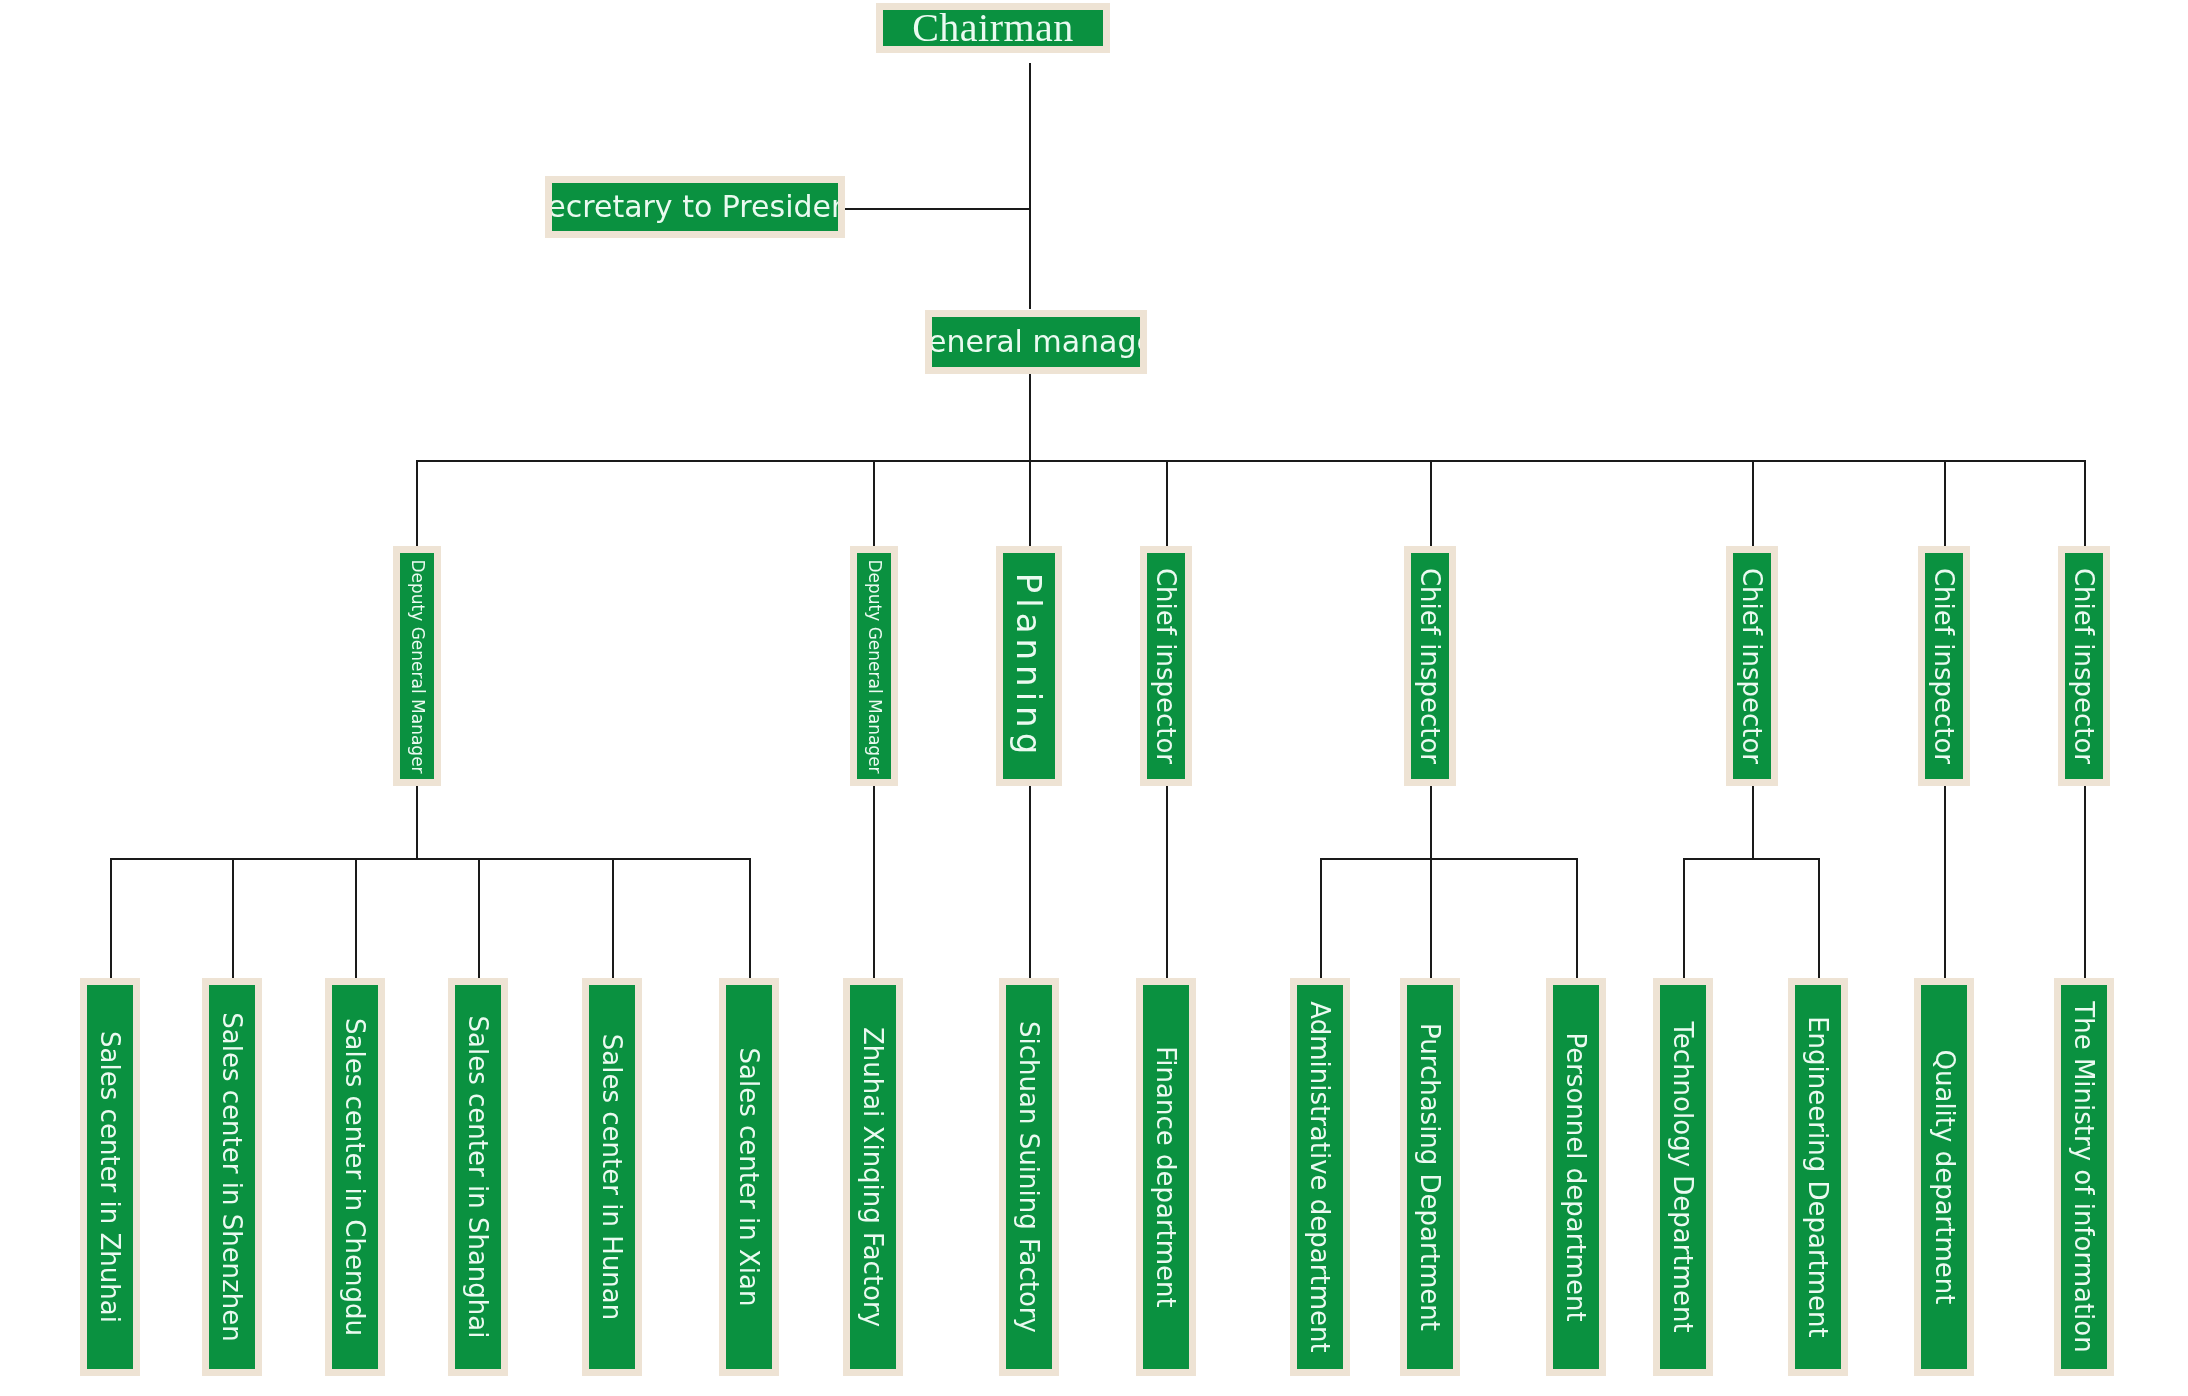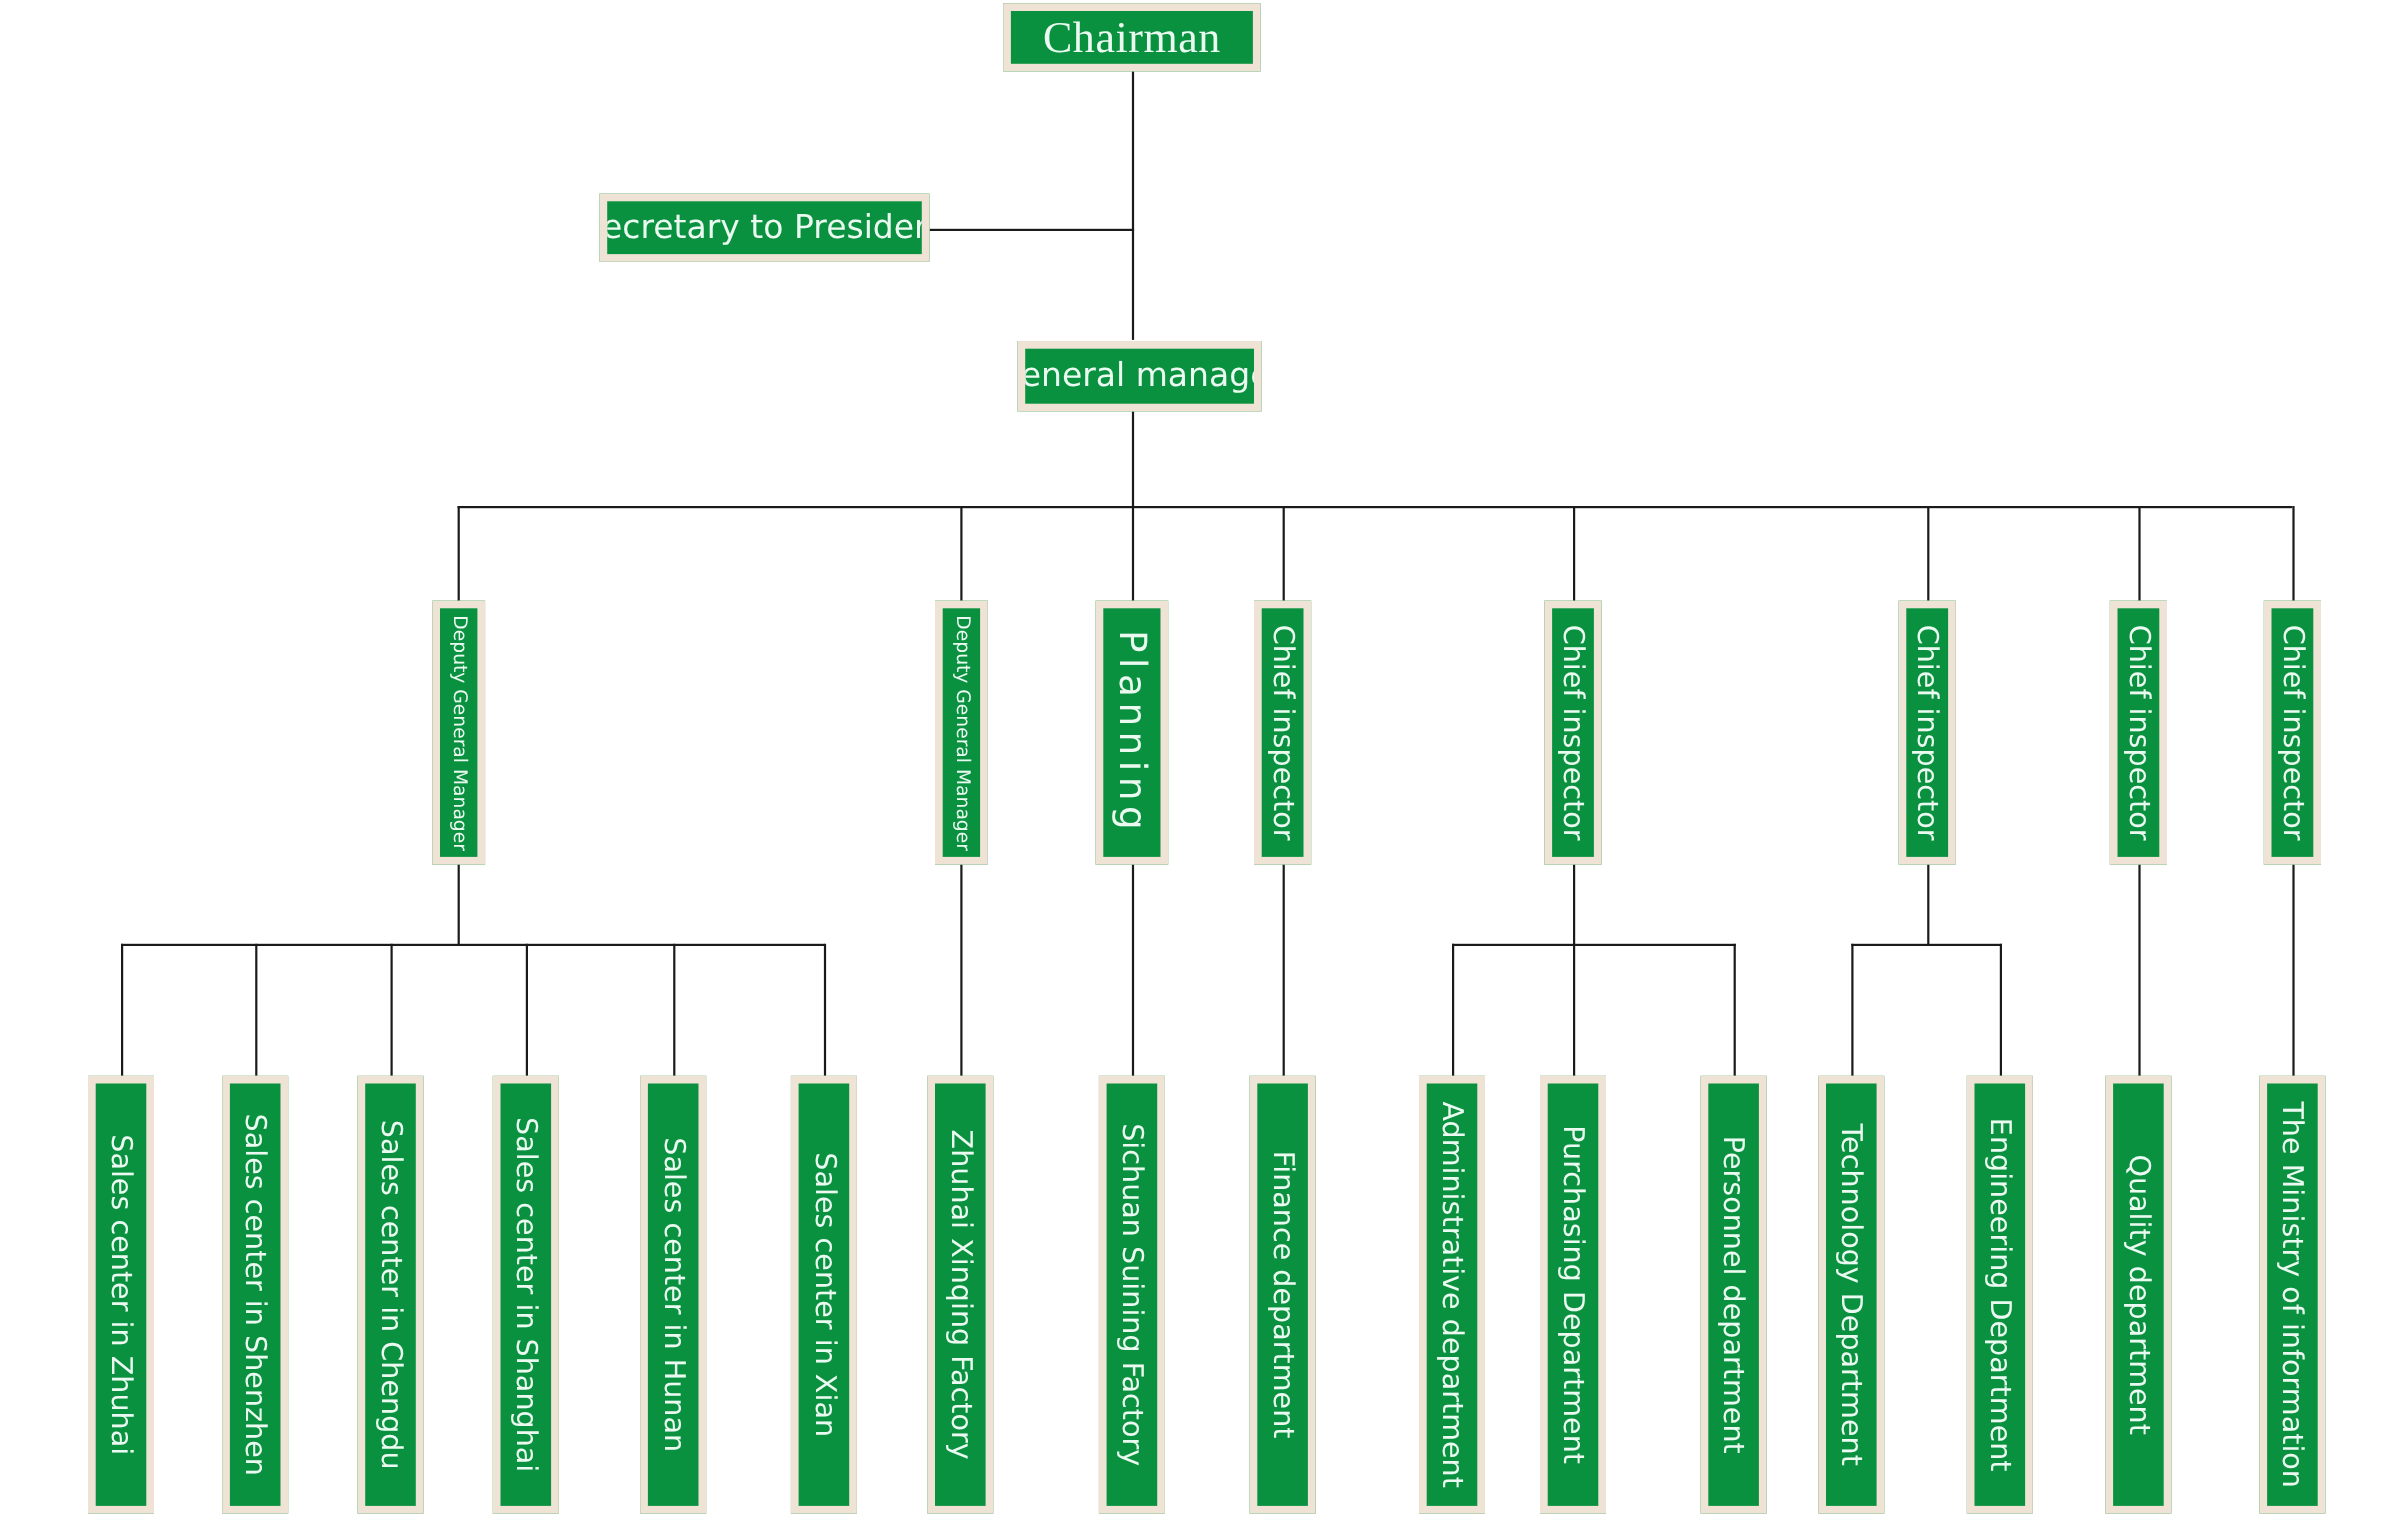--- a/index.html
+++ b/index.html
@@ -108,21 +108,21 @@
 
   <div class="line v" style="left:1752px; top:785px; height:75px;"></div>
   <div class="line h" style="left:1683px; top:858px; width:137px;"></div>
   <div class="line v" style="left:1683px; top:858px; height:120px;"></div>
   <div class="line v" style="left:1818px; top:858px; height:120px;"></div>
 
   <div class="line v" style="left:1944px; top:785px; height:193px;"></div>
 
   <div class="line v" style="left:2084px; top:785px; height:193px;"></div>
 
-  <div class="node horiz chairman" style="left:912px; top:3px; width:234px; height:62px;">
+  <div class="node horiz chairman" style="left:876px; top:3px; width:234px; height:50px;">
     <span class="lbl">Chairman</span>
   </div>
 
   <div class="node horiz" style="left:545px; top:176px; width:300px; height:62px;">
     <span class="lbl">Secretary to President</span>
   </div>
 
   <div class="node horiz" style="left:925px; top:310px; width:222px; height:64px;">
     <span class="lbl">General manager</span>
   </div>

